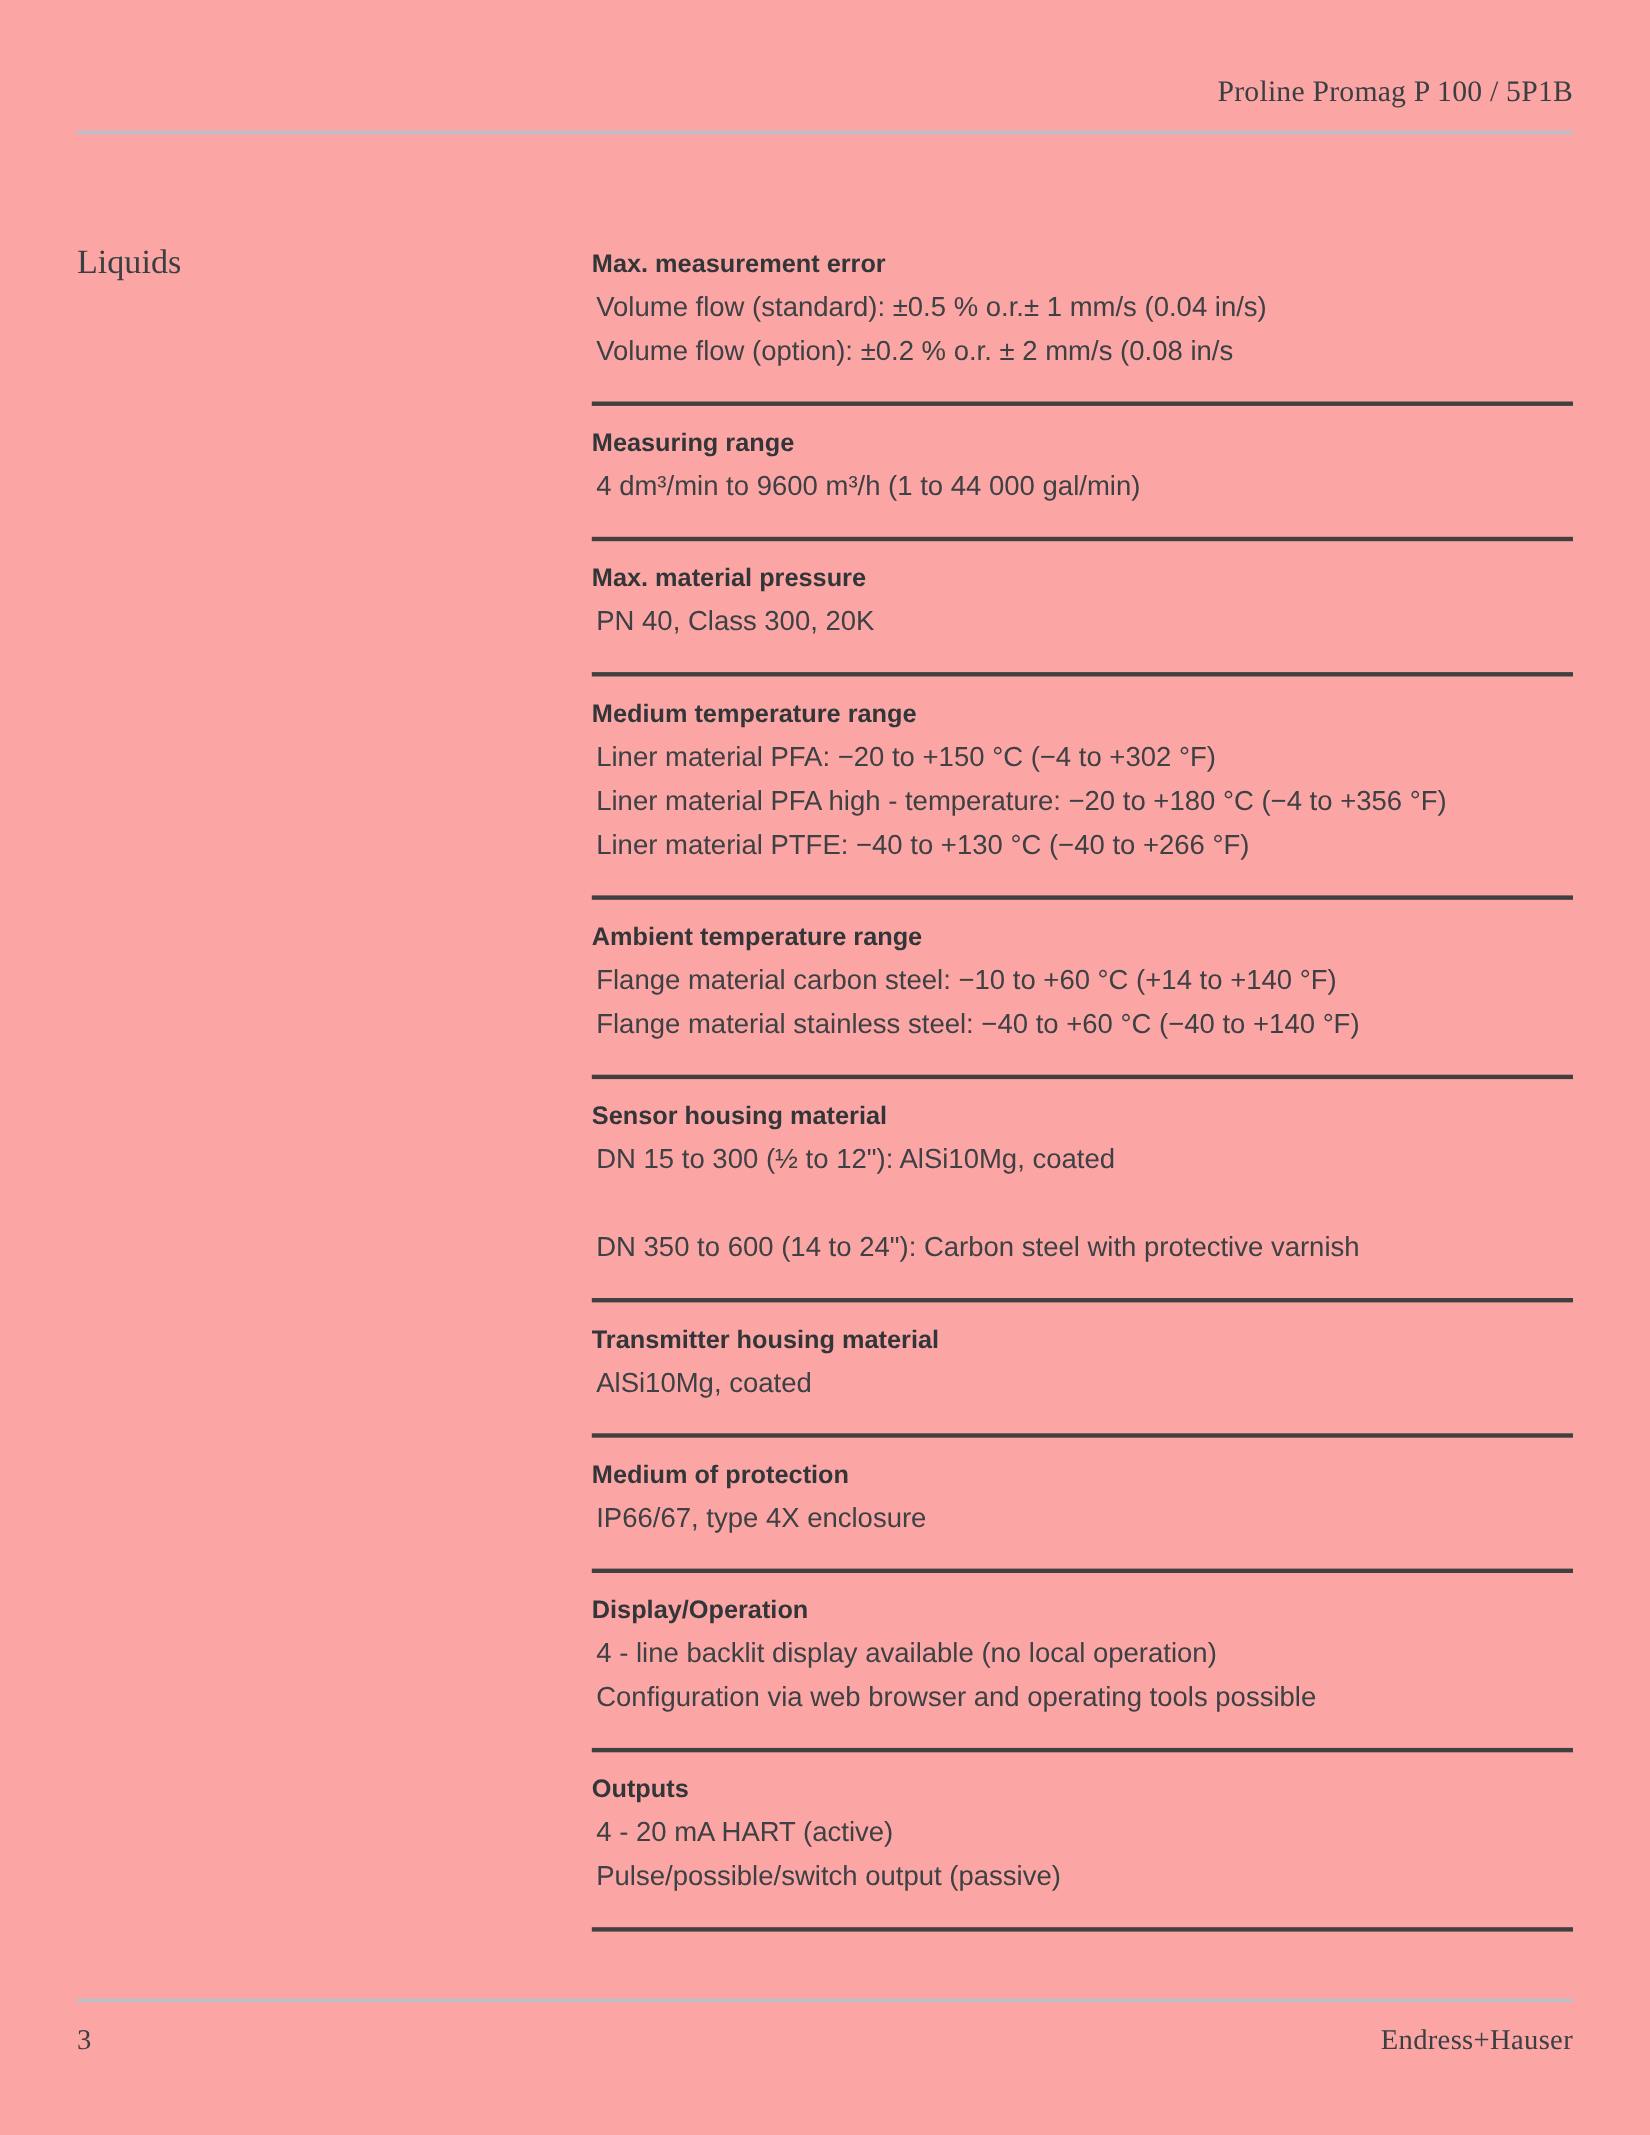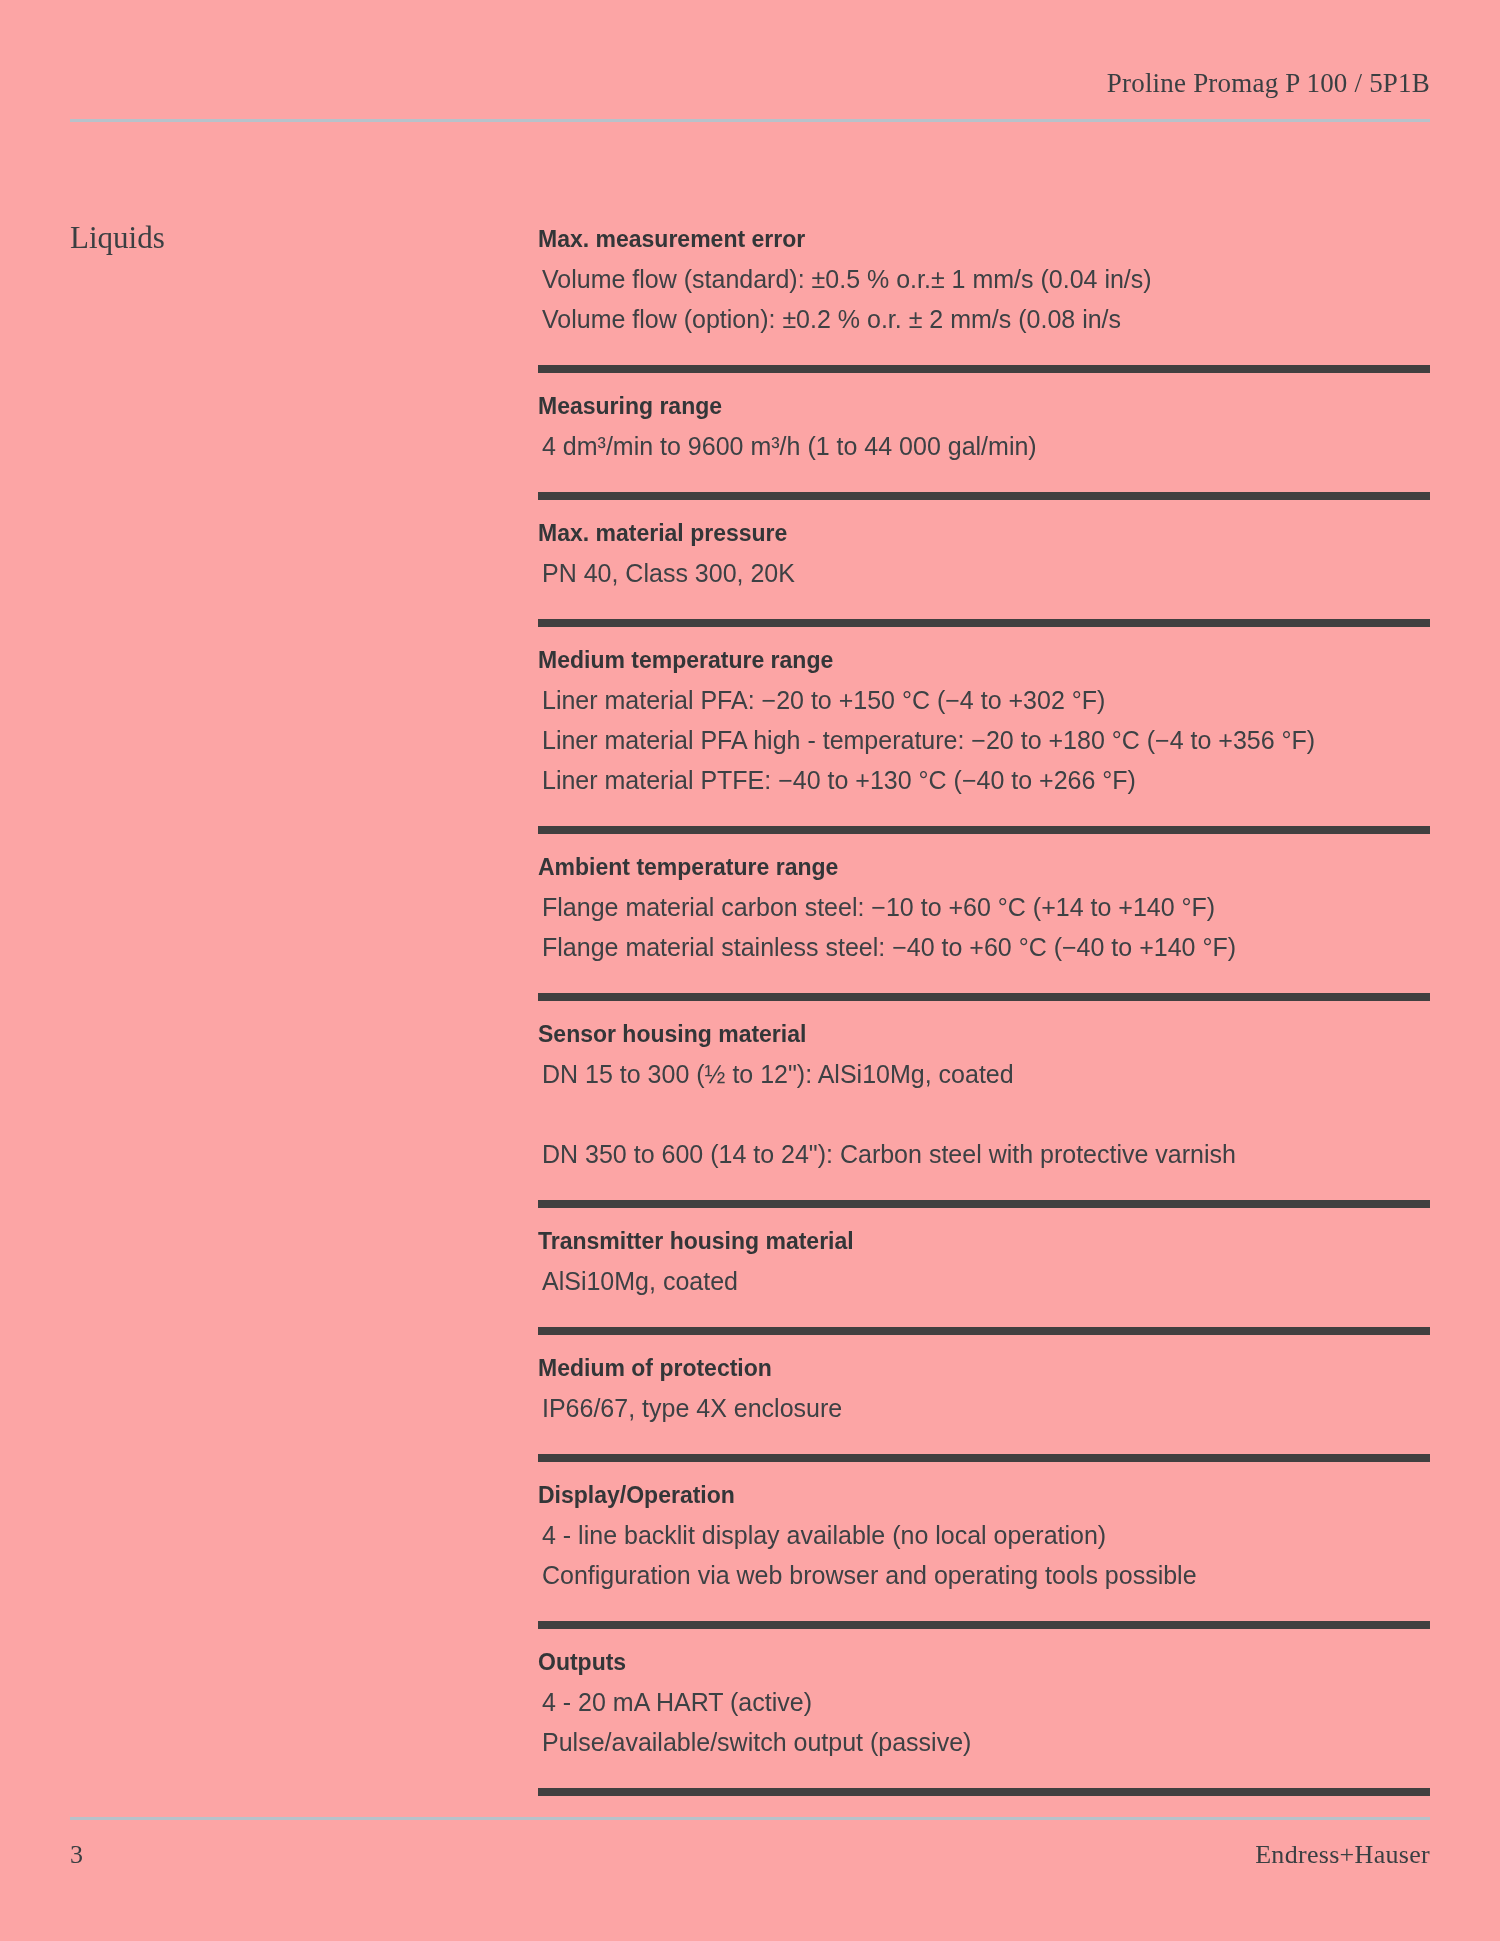--- a/index.html
+++ b/index.html
@@ -49,21 +49,21 @@
 
   
   .content {
     position: absolute;
     top: 228px;
     left: 538px;
     right: 70px;
   }
   .spec-section {
     padding: 22px 0 24px 0;
-    border-bottom: 8px solid #404040;
+    border-bottom: 4px solid #404040;
   }
   .spec-section:first-child {
     padding-top: 0;
   }
   .spec-heading {
     margin: 0 0 10px 0;
     font-family: "Liberation Sans", sans-serif;
     font-size: 23px;
     line-height: 23px;
     font-weight: bold;
@@ -184,21 +184,21 @@
     <div class="spec-lines">
           <p class="spec-line">4 - line backlit display available (no local operation)</p>
           <p class="spec-line">Configuration via web browser and operating tools possible</p>
         </div>
   </section>
 
   <section class="spec-section">
     <h3 class="spec-heading">Outputs</h3>
     <div class="spec-lines">
           <p class="spec-line">4 - 20 mA HART (active)</p>
-          <p class="spec-line">Pulse/available/switch output (passive)</p>
+          <p class="spec-line">Pulse/possible/switch output (passive)</p>
         </div>
   </section>
 </div>
 
   <div class="footer-rule"></div>
   <div class="footer-page-number">3</div>
   <div class="footer-company">Endress+Hauser</div>
 
 </div>
 

